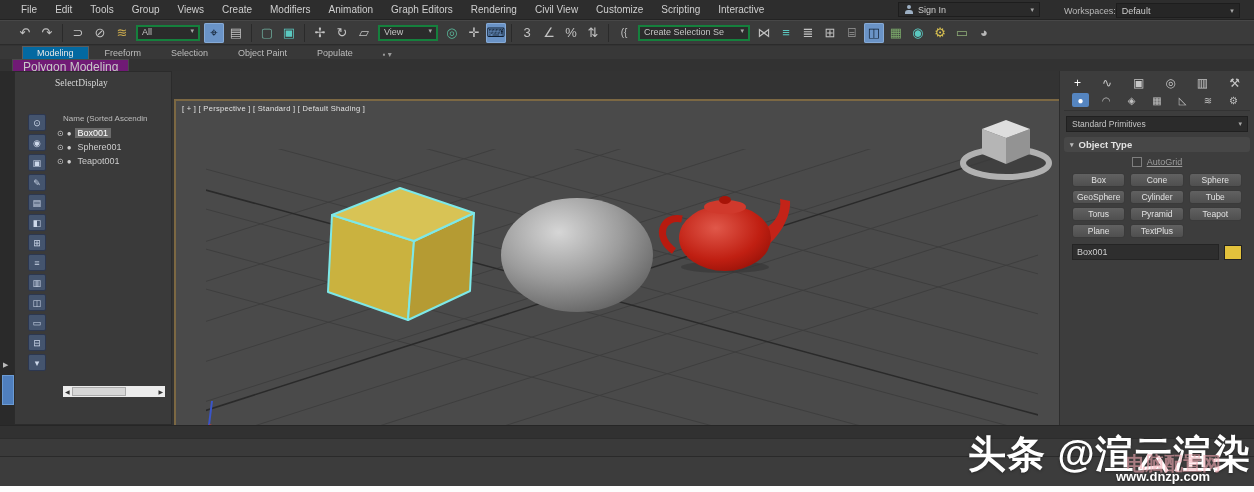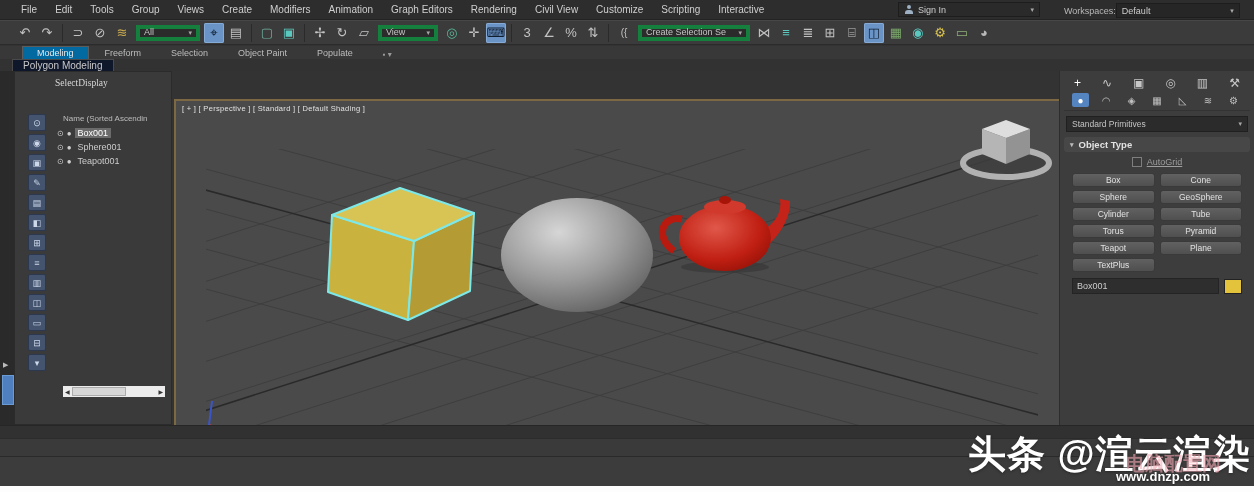--- a/index.html
+++ b/index.html
@@ -23,31 +23,31 @@
             display:flex;align-items:center;justify-content:space-between;padding:0 5px;}
   
   .toolbar{position:absolute;left:0;top:20px;width:100%;height:25px;background:#3b3b3b;
            border-top:1px solid #474747;border-bottom:1px solid #2b2b2b;display:flex;align-items:center;
            padding-left:14px;box-sizing:border-box;}
   .tb-group{display:flex;align-items:center;}
   .icon-btn{width:20px;height:20px;display:inline-flex;align-items:center;justify-content:center;
             font-size:13px;color:#c2c2c2;margin:0 1px;border-radius:2px;}
   .icon-btn.active{background:#6a93c6;color:#0f1d2e;box-shadow:inset 0 0 0 1px #86aad6;}
   .tb-sep{width:1px;height:18px;background:#2a2a2a;margin:0 4px;}
-  .tb-dd{height:16px;background:#2b2b2b;border:4px solid #15803d;color:#c4c4c4;font-size:9px;
-         display:flex;align-items:flex-end;justify-content:space-between;padding:0 4px;margin:0 3px;box-sizing:border-box;}
+  .tb-dd{height:16px;background:#2b2b2b;border:2px solid #15803d;color:#c4c4c4;font-size:9px;
+         display:flex;align-items:flex-start;justify-content:space-between;padding:0 4px;margin:0 3px;box-sizing:border-box;}
   
   .ribbon-tabs{position:absolute;left:0;top:46px;width:100%;height:13px;background:#383838;
                display:flex;align-items:flex-end;padding-left:22px;box-sizing:border-box;}
   .rb-tab{font-size:9px;color:#bdbdbd;padding:1px 14px;margin-right:2px;white-space:nowrap;}
   .rb-tab.active{background:#0369a1;border:1px solid #5c5c5c;border-bottom:none;color:#e8e8e8;}
   .rb-overflow{font-size:8px;color:#999;margin-left:14px;}
   .ribbon-sub{position:absolute;left:0;top:59px;width:100%;height:12px;background:#323232;display:flex;
               padding-left:12px;box-sizing:border-box;}
-  .rb-subtab{font-size:10px;color:#c8c8c8;background:#0f172a;padding:0 10px;border:1px solid #4a4a4a;border-bottom:none;white-space:nowrap;}
+  .rb-subtab{font-size:12px;color:#c8c8c8;background:#701a75;padding:0 10px;border:1px solid #4a4a4a;border-bottom:none;white-space:nowrap;}
   
   .layout-strip{position:absolute;left:0;top:71px;width:14px;height:354px;background:#2a2a2a;}
   .strip-expander{position:absolute;left:3px;top:290px;font-size:7px;color:#bbb;}
   .strip-tab{position:absolute;left:2px;top:304px;width:10px;height:28px;background:#4f7fbe;border:1px solid #6b9bd4;}
   
   .scene-explorer{position:absolute;left:14px;top:71px;width:158px;height:354px;background:#3a3a3a;
                   border:1px solid #2b2b2b;box-sizing:border-box;}
   .exp-menus{display:flex;padding:6px 0 4px 40px;font-family:Liberation Serif, serif;}
   .exp-menu{font-size:9.5px;color:#d8d8d8;}
   .exp-tools{position:absolute;left:13px;top:42px;display:flex;flex-direction:column;gap:3px;}
@@ -79,21 +79,21 @@
              justify-content:center;border-radius:2px;}
   .cp-subtab.active{background:#5585c0;color:#fff;}
   .cp-dd{height:14px;background:#2b2b2b;border:1px solid #202020;color:#c4c4c4;font-size:8.5px;
          display:flex;align-items:center;justify-content:space-between;padding:0 5px;margin:5px 2px;}
   .rollout-h{background:#474747;border-radius:3px;font-size:9.5px;font-weight:bold;color:#e2e2e2;
              padding:2px 6px;display:flex;gap:5px;align-items:center;margin-top:5px;}
   .rollout-h .tri{font-size:7px;color:#bbb;}
   .autogrid{display:flex;align-items:center;gap:5px;justify-content:center;padding:5px 0 2px;}
   .checkbox{width:8px;height:8px;border:1px solid #7e7e7e;background:#3a3a3a;}
   .autogrid-label{font-size:9px;color:#9d9d9d;text-decoration:underline;}
-  .cp-grid{display:grid;grid-template-columns:1fr 1fr;gap:3px 5px;margin:4px 8px;}
+  .cp-grid{display:grid;grid-template-columns:1fr 1fr 1fr;gap:3px 5px;margin:4px 8px;}
   .cp-btn{height:14px;background:linear-gradient(#616161,#4f4f4f);border:1px solid #3a3a3a;border-radius:3px;
           font-size:8.5px;color:#e2e2e2;font-family:inherit;padding:0;line-height:12px;}
   .name-field{display:flex;gap:5px;margin:6px 8px;align-items:center;}
   .nf-input{flex:1;height:14px;background:#2e2e2e;border:1px solid #242424;color:#ccc;font-size:9px;
             display:flex;align-items:center;padding:0 4px;}
   .nf-swatch{width:16px;height:13px;border:1px solid #222;}
   
   .timeslider-row{position:absolute;left:0;top:425px;width:100%;height:13px;background:#313131;border-top:1px solid #262626;}
   .ruler{position:absolute;left:0;top:438px;width:100%;height:18px;background:#3a3a3a;border-top:1px solid #2c2c2c;box-sizing:border-box;}
   

